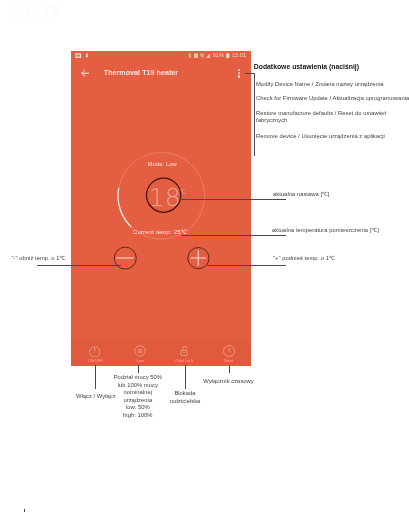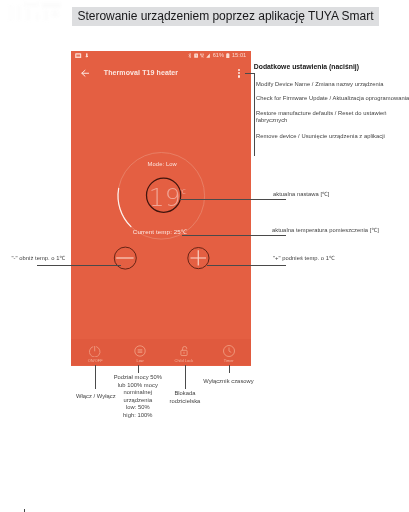--- a/index.html
+++ b/index.html
@@ -54,21 +54,20 @@
     <rect x="8.5" y="5" width="3.6" height="16" fill="#fcfcfc"></rect>
     <rect x="16.5" y="5" width="3.2" height="16" fill="#fcfcfc"></rect>
     <rect x="23.5" y="2.2" width="14" height="4.2" fill="#fbfbfb"></rect>
     <rect x="25.5" y="8" width="3.4" height="13" fill="#fcfcfc"></rect>
     <rect x="35" y="13" width="3.4" height="8" fill="#fcfcfc"></rect>
     <rect x="41" y="2.8" width="19" height="5.2" fill="#fafafa"></rect>
     <rect x="43.5" y="10" width="3.4" height="11" fill="#fcfcfc"></rect>
     <circle cx="54" cy="14" r="4.4" fill="#fbfbfb"></circle>
   </svg>
 
-  <div class="doc-title">Sterowanie urządzeniem poprzez aplikację TUYA Smart</div>
 
   <div class="phone">
 
     <div class="statusbar">
       <div class="sb-left">
         <svg width="6.4" height="5.6" viewBox="0 0 6.4 5.6">
           <rect x="0.2" y="0.2" width="6.0" height="5.2" rx="0.6" fill="#fcded4"></rect>
           <rect x="1.3" y="1.6" width="3.8" height="1.2" fill="#e45f42"></rect>
           <rect x="1.3" y="3.5" width="3.8" height="0.6" fill="#e45f42"></rect>
         </svg>
@@ -113,21 +112,21 @@
           <div class="dot"></div>
       </div>
     </div>
 
     <svg class="dialwrap" viewBox="0 0 180 315">
       <circle cx="90.3" cy="144.8" r="43.3" fill="none" stroke="#e9866d" stroke-width="0.8"></circle>
       <path d="M 47.66 137.28 A 43.3 43.3 0 0 0 59.95 175.68" fill="none" stroke="#fdf2ee" stroke-width="1.2" stroke-linecap="round"></path>
     </svg>
 
     <div class="modelbl">Mode: Low</div>
-    <div class="bigtemp"><span>19</span><span class="unit">℃</span></div>
+    <div class="bigtemp"><span>18</span><span class="unit">℃</span></div>
     <div class="curtemp">Current temp: 25℃</div>
 
     <svg class="minusbtn" viewBox="0 0 22 22">
       <path d="M1.2 11 L18.6 11" stroke="#fbd9cd" stroke-width="1.1"></path>
     </svg>
     <svg class="plusbtn" viewBox="0 0 22 22">
       <path d="M2.5 11 L18 11 M10.25 3.2 L10.25 18.4" stroke="#fbd9cd" stroke-width="1.1"></path>
     </svg>
 
     <div class="bottombar">

